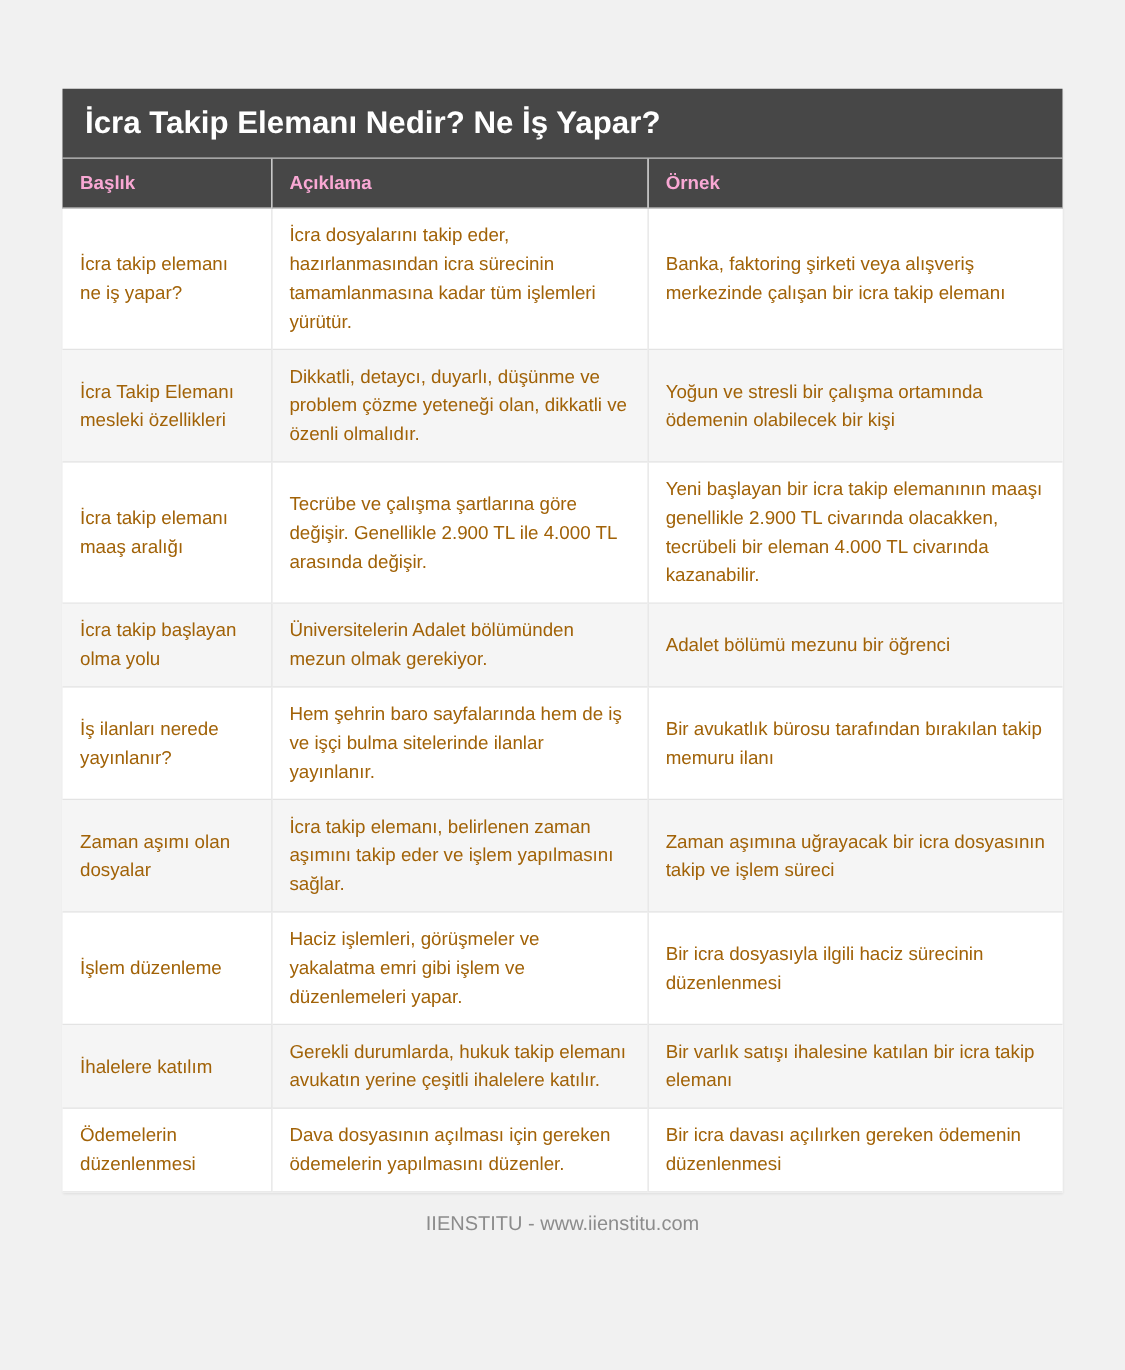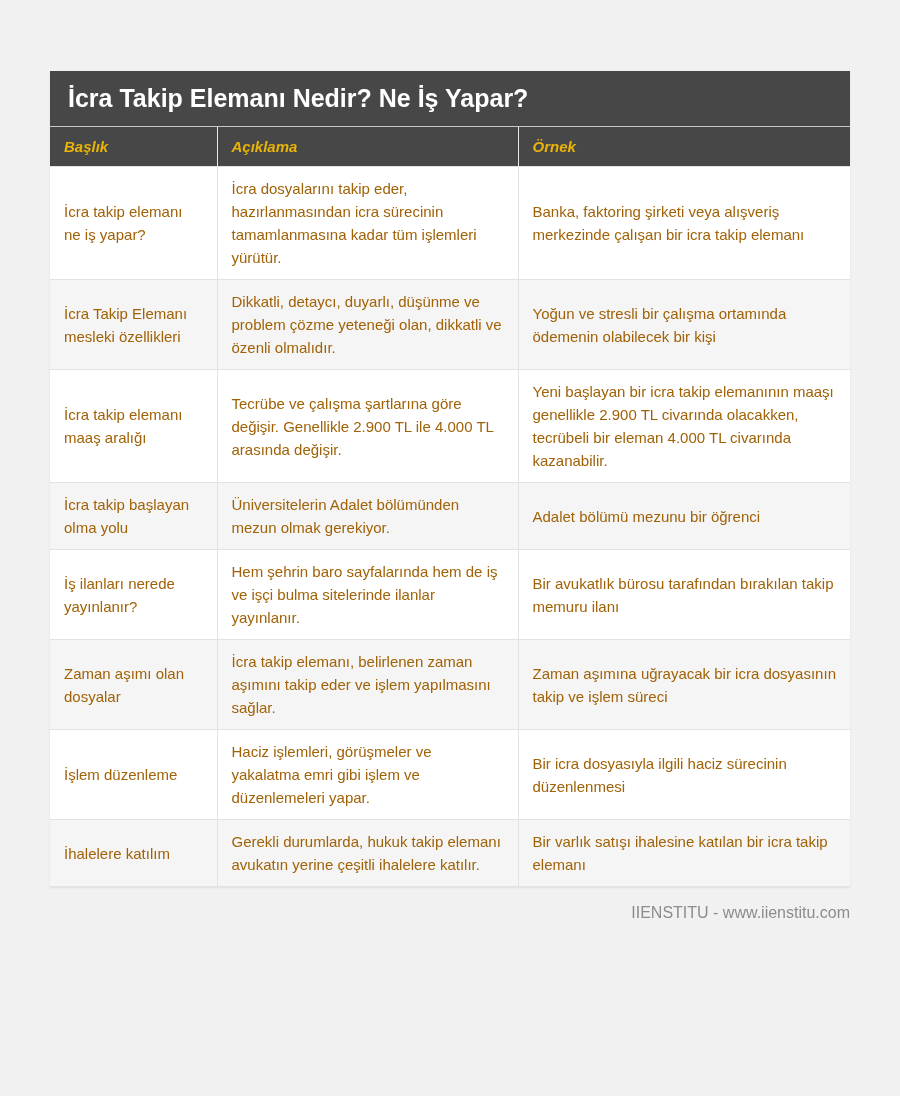--- a/index.html
+++ b/index.html
@@ -28,47 +28,46 @@
   }
   table {
     width: 800px;
     table-layout: fixed;
     border-collapse: collapse;
     background: #ffffff;
     border-bottom: 1px solid #e3e3e3;
   }
   thead th {
     background: #474747;
-    color: #eab308;
+    color: #f9a8d4;
     font-size: 15px;
     font-weight: bold;
     text-align: left;
     padding: 11px 14px;
-    font-style: italic;
   }
   thead th + th {
     border-left: 1px solid #e8e8e8;
   }
   tbody td {
     font-size: 15px;
     line-height: 23px;
     color: #a16207;
     padding: 10px 14px;
     vertical-align: middle;
     border-top: 1px solid #e3e3e3;
   }
   tbody td + td {
     border-left: 1px solid #e3e3e3;
   }
   tbody tr:nth-child(even) td {
     background: #f5f5f5;
   }
   .footer {
     margin-top: 17px;
-    text-align: right;
+    text-align: center;
     color: #8c8c8c;
     font-size: 16px;
   }
 </style>
 </head>
 <body>
 
 <div class="card">
   <div class="title-bar">İcra Takip Elemanı Nedir? Ne İş Yapar?</div>
   <table>
@@ -118,17 +117,22 @@
       <tr>
         <td>İşlem düzenleme</td>
         <td>Haciz işlemleri, görüşmeler ve yakalatma emri gibi işlem ve düzenlemeleri yapar.</td>
         <td>Bir icra dosyasıyla ilgili haciz sürecinin düzenlenmesi</td>
       </tr>
       <tr>
         <td>İhalelere katılım</td>
         <td>Gerekli durumlarda, hukuk takip elemanı avukatın yerine çeşitli ihalelere katılır.</td>
         <td>Bir varlık satışı ihalesine katılan bir icra takip elemanı</td>
       </tr>
+      <tr>
+        <td>Ödemelerin düzenlenmesi</td>
+        <td>Dava dosyasının açılması için gereken ödemelerin yapılmasını düzenler.</td>
+        <td>Bir icra davası açılırken gereken ödemenin düzenlenmesi</td>
+      </tr>
     </tbody>
   </table>
 </div>
 
 <div class="footer">IIENSTITU - www.iienstitu.com</div>
 
 </body></html>

